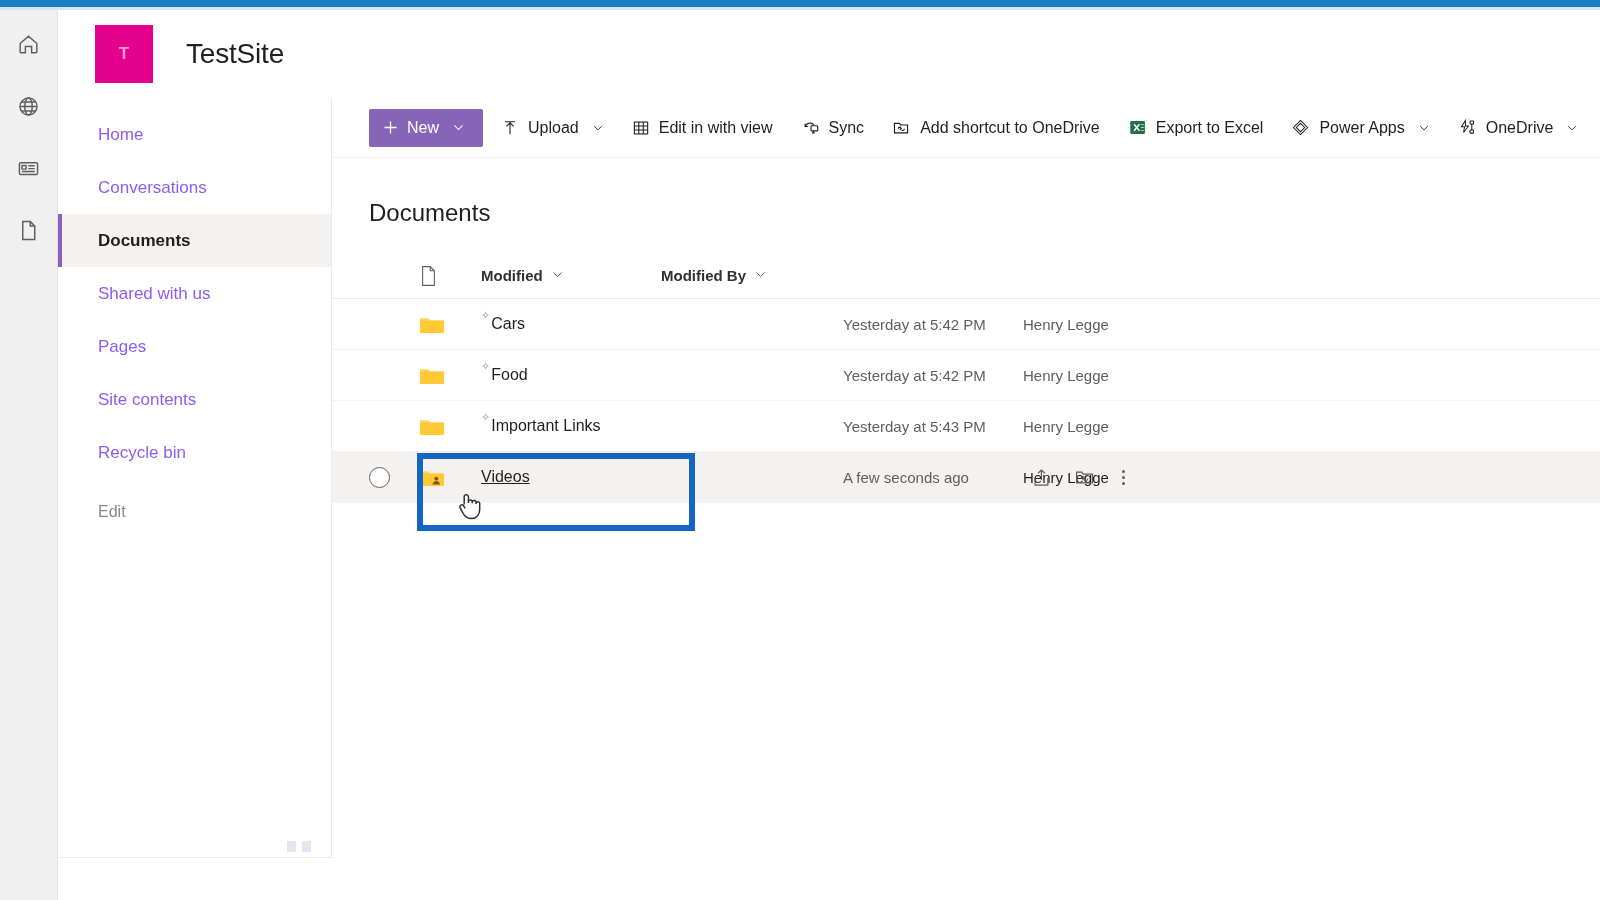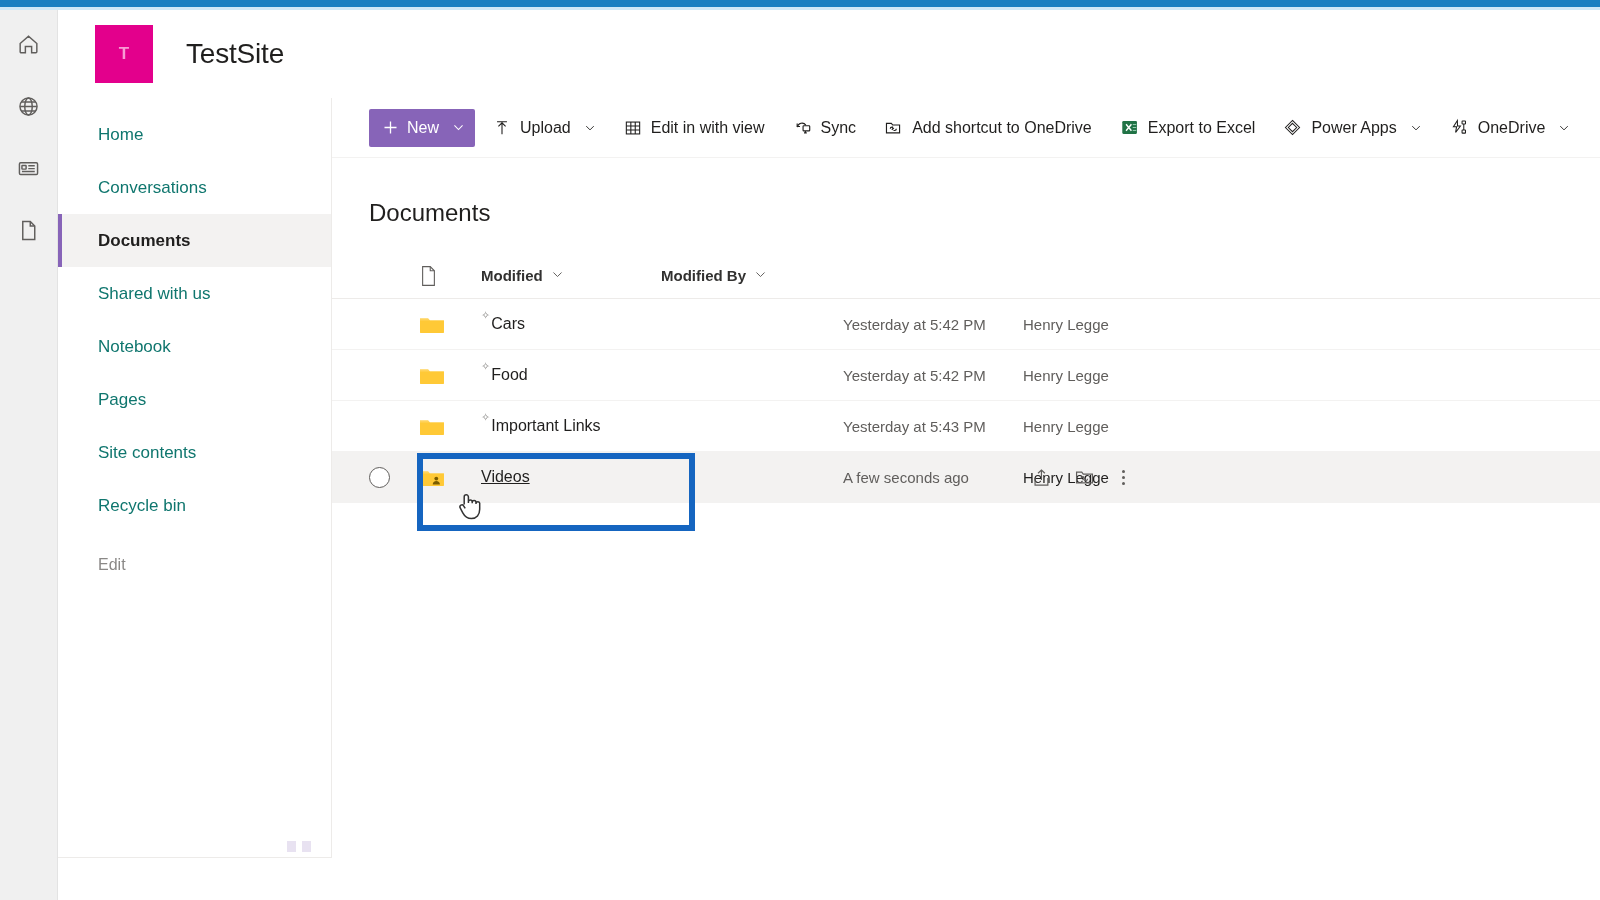--- a/index.html
+++ b/index.html
@@ -52,21 +52,21 @@
   }
 
   
   .leftnav {
     position: absolute; left: 58px; top: 98px; width: 274px; height: 760px;
     background: #ffffff; border-right: 1px solid #edebe9;
     padding-top: 10px;
   }
   .nav-item {
     position: relative; height: 53px; display: flex; align-items: center;
-    padding-left: 40px; font-size: 17px; color: #0f766e; cursor: pointer;
+    padding-left: 40px; font-size: 17px; color: #8b5cf6; cursor: pointer;
   }
   .nav-item.active { background: #f3f2f1; color: #201f1e; font-weight: 600; }
   .nav-item.active::before {
     content: ""; position: absolute; left: 0; top: 0;
     width: 4px; height: 100%; background: #8764b8;
   }
   .nav-item.edit { color: #8a8886; font-size: 16px; margin-top: 6px; }
   .nav-bottom-divider {
     position: absolute; left: 0; bottom: 0; width: 100%;
     border-top: 1px solid #edebe9; height: 1px;
@@ -82,21 +82,21 @@
   
   .cmdbar {
     position: absolute; left: 332px; top: 98px; width: 1268px; height: 60px;
     background: #ffffff; display: flex; align-items: center;
     padding-left: 37px; gap: 0px;
     border-bottom: 1px solid #f3f2f1;
   }
   .new-btn {
     height: 38px; background: #8764b8; color: #ffffff;
     display: flex; align-items: center; gap: 9px;
-    padding: 0 10px 0 14px; font-size: 16px; cursor: pointer;
+    padding: 0 18px 0 14px; font-size: 16px; cursor: pointer;
     border-radius: 2px;
   }
   .cmd-item {
     display: flex; align-items: center; gap: 9px;
     height: 40px; padding: 0 10px; margin-left: 8px;
     font-size: 16px; color: #201f1e; cursor: pointer; white-space: nowrap;
   }
   .cmd-item:first-of-type { margin-left: 22px; }
   .cmd-item svg { flex: none; }
   .chev { display: inline-block; margin-left: 4px; }
@@ -213,23 +213,20 @@
       <span>Home</span>
     </div>
     <div class="nav-item">
       <span>Conversations</span>
     </div>
     <div class="nav-item active">
       <span>Documents</span>
     </div>
     <div class="nav-item">
       <span>Shared with us</span>
-    </div>
-    <div class="nav-item">
-      <span>Notebook</span>
     </div>
     <div class="nav-item">
       <span>Pages</span>
     </div>
     <div class="nav-item">
       <span>Site contents</span>
     </div>
     <div class="nav-item">
       <span>Recycle bin</span>
     </div>

